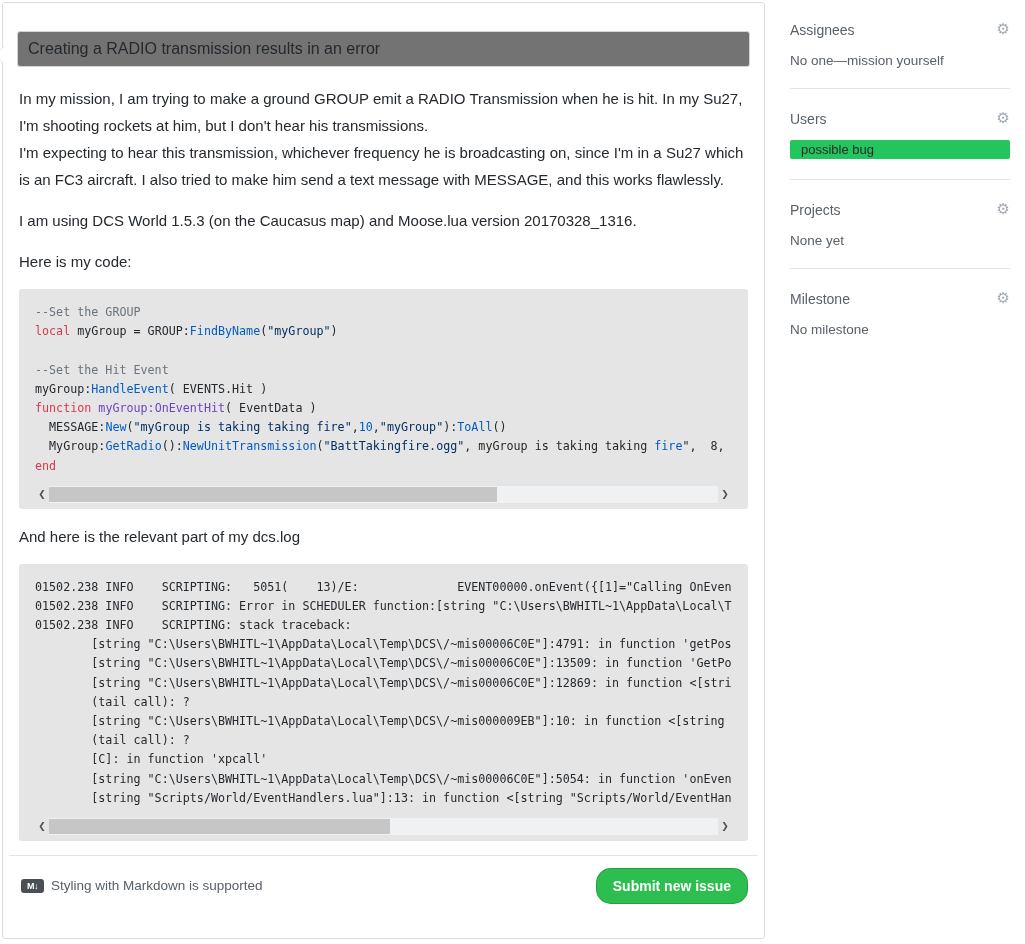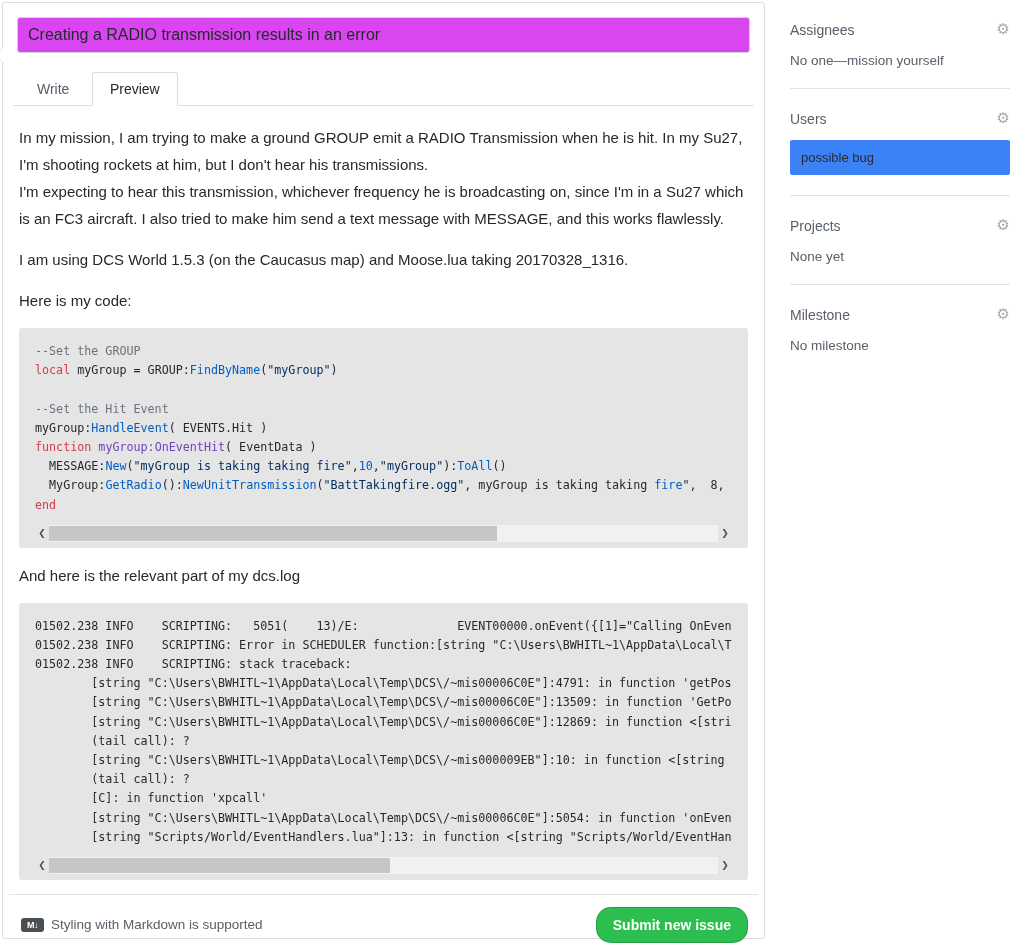--- a/index.html
+++ b/index.html
@@ -5,24 +5,24 @@
   * { margin:0; padding:0; box-sizing:border-box; }
   html,body { width:1025px; height:944px; background:#ffffff; overflow:hidden;
               font-family:"Liberation Sans","DejaVu Sans",sans-serif; color:#24292e; }
 
   
   .main-card { position:absolute; left:2px; top:2px; width:763px; height:937px;
                background:#fff; border:1px solid #dddddd; border-radius:3px; }
   .caret { position:absolute; left:-5px; top:44px; width:8px; height:16px;
            border-left:1px solid #ddd; border-radius:8px 0 0 8px; background:#fff; }
 
-  .title-input { display:block; margin:14px 14px 0 14px; width:calc(100% - 28px); height:36px;
+  .title-input { display:block; margin:28px 14px 0 14px; width:calc(100% - 28px); height:36px;
                  padding:10px 10px; font-size:16px; color:#24292e;
                  font-family:"Liberation Sans","DejaVu Sans",sans-serif;
-                 background:#d946ef; border:1px solid #d1d5da; border-radius:3px; outline:none; }
+                 background:#737373; border:1px solid #d1d5da; border-radius:3px; outline:none; }
 
   .tabnav { margin:18px 10px 0 10px; border-bottom:1px solid #d8dee2; padding-left:6px; }
   .tab { display:inline-block; padding:8px 17px; font-size:14px; cursor:pointer; position:relative; top:1px; }
   .tab.inactive { color:#586069; border:1px solid transparent; }
   .tab.active { color:#24292e; background:#fff; border:1px solid #d8dee2; border-bottom-color:#fff;
                 border-radius:3px 3px 0 0; }
 
   .preview-body { padding:18px 16px 0 16px; font-size:15px; line-height:27px; color:#24292e; }
   .preview-body p { margin-bottom:14px; white-space:pre-wrap; }
 
@@ -61,40 +61,36 @@
 
   
   .sidebar { position:absolute; left:790px; top:0; width:220px; }
   .sb-section { padding:22px 0 20px 0; border-bottom:1px solid #e1e4e8; }
   .sb-section.last { border-bottom:none; }
   .sb-head { display:flex; justify-content:space-between; align-items:flex-start; }
   .sb-title { font-size:14px; color:#586069; }
   .gear { font-size:15px; color:#a3aab1; cursor:pointer; line-height:1;
           font-family:"DejaVu Sans",sans-serif; }
   .sb-body { margin-top:15px; font-size:13.5px; color:#586069; }
-  .label-chip { margin-top:13px; padding:10px 11px; border-radius:2px; font-size:13px;
-                background:#3b82f6; color:#30292a; cursor:pointer; }
+  .label-chip { margin-top:13px; padding:2px 11px; border-radius:2px; font-size:13px;
+                background:#22c55e; color:#30292a; cursor:pointer; }
 </style>
 </head>
 <body>
 
 <div class="main-card">
   <div class="caret"></div>
 
   <input class="title-input" readonly="" value="Creating a RADIO transmission results in an error" style="">
 
-  <div class="tabnav">
-    <span class="tab inactive">Write</span>
-    <span class="tab active">Preview</span>
-  </div>
 
   <div class="preview-body">
     <p>In my mission, I am trying to make a ground GROUP emit a RADIO Transmission when he is hit. In my Su27, I'm shooting rockets at him, but I don't hear his transmissions.
 I'm expecting to hear this transmission, whichever frequency he is broadcasting on, since I'm in a Su27 which is an FC3 aircraft. I also tried to make him send a text message with MESSAGE, and this works flawlessly.</p>
-    <p>I am using DCS World 1.5.3 (on the Caucasus map) and Moose.lua taking 20170328_1316.</p>
+    <p>I am using DCS World 1.5.3 (on the Caucasus map) and Moose.lua version 20170328_1316.</p>
     <p>Here is my code:</p>
 
     <pre class="codeblock"><div><div class="code-line"><span class="tok-c">--Set the GROUP</span></div><div class="code-line"><span class="tok-k">local</span><span class="tok-p"> myGroup = GROUP:</span><span class="tok-f">FindByName</span><span class="tok-p">(</span><span class="tok-s">"myGroup"</span><span class="tok-p">)</span></div><div class="code-line">&nbsp;</div><div class="code-line"><span class="tok-c">--Set the Hit Event</span></div><div class="code-line"><span class="tok-p">myGroup:</span><span class="tok-f">HandleEvent</span><span class="tok-p">( EVENTS.Hit )</span></div><div class="code-line"><span class="tok-k">function</span><span class="tok-p"> </span><span class="tok-fn">myGroup:OnEventHit</span><span class="tok-p">( EventData )</span></div><div class="code-line"><span class="tok-p">  MESSAGE:</span><span class="tok-f">New</span><span class="tok-p">(</span><span class="tok-s">"myGroup is taking taking fire"</span><span class="tok-p">,</span><span class="tok-n">10</span><span class="tok-p">,</span><span class="tok-s">"myGroup"</span><span class="tok-p">):</span><span class="tok-f">ToAll</span><span class="tok-p">()</span></div><div class="code-line"><span class="tok-p">  MyGroup:</span><span class="tok-f">GetRadio</span><span class="tok-p">():</span><span class="tok-f">NewUnitTransmission</span><span class="tok-p">(</span><span class="tok-s">"BattTakingfire.ogg"</span><span class="tok-p">, myGroup is taking taking </span><span class="tok-f">fire</span><span class="tok-p">",  8, 122</span></div><div class="code-line"><span class="tok-k">end</span></div></div><div class="hscrollbar"><span class="scroll-arrow">❮</span><span class="scroll-track"><span class="scroll-thumb thumb-code"></span></span><span class="scroll-arrow">❯</span></div></pre>
 
     <p>And here is the relevant part of my dcs.log</p>
 
     <pre class="codeblock"><div><div class="code-line">01502.238 INFO    SCRIPTING:   5051(    13)/E:              EVENT00000.onEvent({[1]="Calling OnEventHit"</div><div class="code-line">01502.238 INFO    SCRIPTING: Error in SCHEDULER function:[string "C:\Users\BWHITL~1\AppData\Local\Temp\DCS</div><div class="code-line">01502.238 INFO    SCRIPTING: stack traceback:</div><div class="code-line">        [string "C:\Users\BWHITL~1\AppData\Local\Temp\DCS\/~mis00006C0E"]:4791: in function 'getPosition'</div><div class="code-line">        [string "C:\Users\BWHITL~1\AppData\Local\Temp\DCS\/~mis00006C0E"]:13509: in function 'GetPointVec3'</div><div class="code-line">        [string "C:\Users\BWHITL~1\AppData\Local\Temp\DCS\/~mis00006C0E"]:12869: in function &lt;[string "C:\U</div><div class="code-line">        (tail call): ?</div><div class="code-line">        [string "C:\Users\BWHITL~1\AppData\Local\Temp\DCS\/~mis000009EB"]:10: in function &lt;[string "C:\Users</div><div class="code-line">        (tail call): ?</div><div class="code-line">        [C]: in function 'xpcall'</div><div class="code-line">        [string "C:\Users\BWHITL~1\AppData\Local\Temp\DCS\/~mis00006C0E"]:5054: in function 'onEvent'</div><div class="code-line">        [string "Scripts/World/EventHandlers.lua"]:13: in function &lt;[string "Scripts/World/EventHandlers.lua"</div></div><div class="hscrollbar"><span class="scroll-arrow">❮</span><span class="scroll-track"><span class="scroll-thumb thumb-log"></span></span><span class="scroll-arrow">❯</span></div></pre>
   </div>
 
   <div class="compose-footer">

